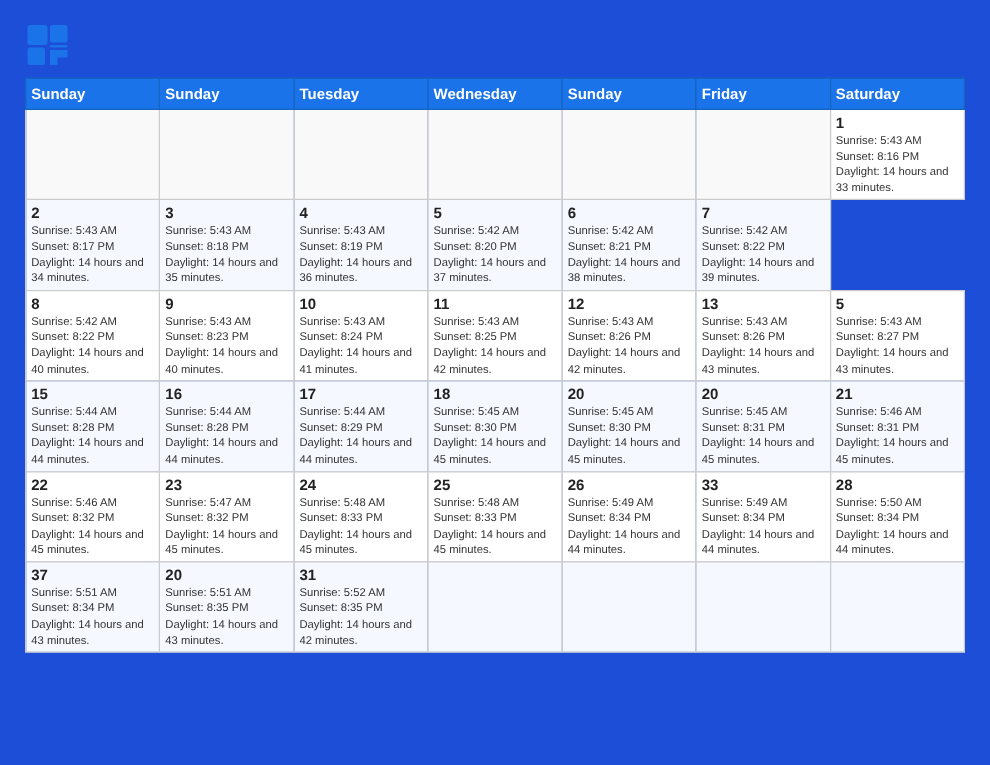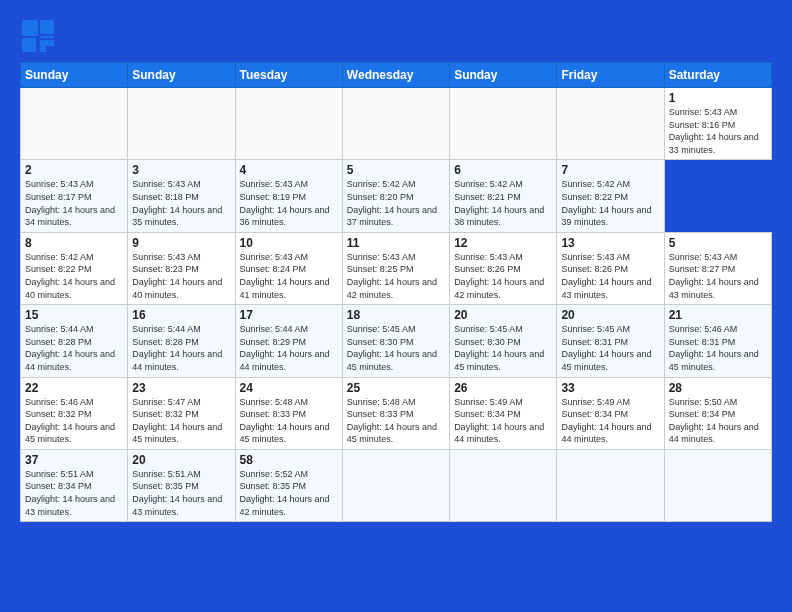--- a/index.html
+++ b/index.html
@@ -175,21 +175,21 @@
           <td><span class="day-num">23</span><span class="day-content">Sunrise: 5:47 AM<br>Sunset: 8:32 PM<br>Daylight: 14 hours and 45 minutes.</span></td>
           <td><span class="day-num">24</span><span class="day-content">Sunrise: 5:48 AM<br>Sunset: 8:33 PM<br>Daylight: 14 hours and 45 minutes.</span></td>
           <td><span class="day-num">25</span><span class="day-content">Sunrise: 5:48 AM<br>Sunset: 8:33 PM<br>Daylight: 14 hours and 45 minutes.</span></td>
           <td><span class="day-num">26</span><span class="day-content">Sunrise: 5:49 AM<br>Sunset: 8:34 PM<br>Daylight: 14 hours and 44 minutes.</span></td>
           <td><span class="day-num">33</span><span class="day-content">Sunrise: 5:49 AM<br>Sunset: 8:34 PM<br>Daylight: 14 hours and 44 minutes.</span></td>
           <td><span class="day-num">28</span><span class="day-content">Sunrise: 5:50 AM<br>Sunset: 8:34 PM<br>Daylight: 14 hours and 44 minutes.</span></td>
         </tr>
         <tr>
           <td><span class="day-num">37</span><span class="day-content">Sunrise: 5:51 AM<br>Sunset: 8:34 PM<br>Daylight: 14 hours and 43 minutes.</span></td>
           <td><span class="day-num">20</span><span class="day-content">Sunrise: 5:51 AM<br>Sunset: 8:35 PM<br>Daylight: 14 hours and 43 minutes.</span></td>
-          <td><span class="day-num">58</span><span class="day-content">Sunrise: 5:52 AM<br>Sunset: 8:35 PM<br>Daylight: 14 hours and 42 minutes.</span></td>
+          <td><span class="day-num">31</span><span class="day-content">Sunrise: 5:52 AM<br>Sunset: 8:35 PM<br>Daylight: 14 hours and 42 minutes.</span></td>
           <td class="empty"></td>
           <td class="empty"></td>
           <td class="empty"></td>
           <td class="empty"></td>
         </tr>
       </tbody>
   </table>
 </div>
 
 <style>

